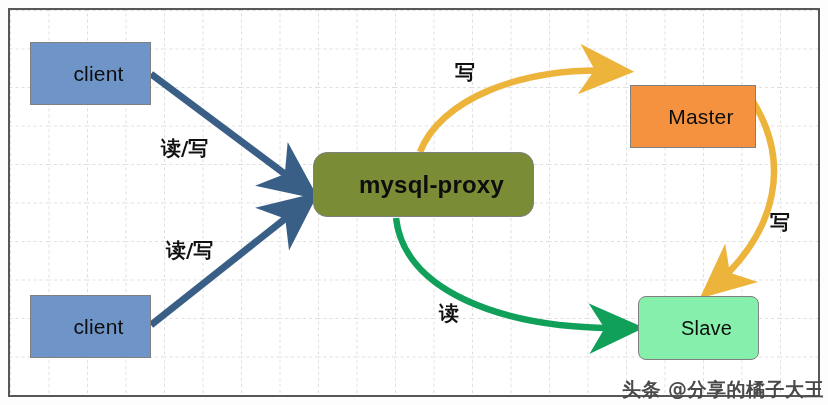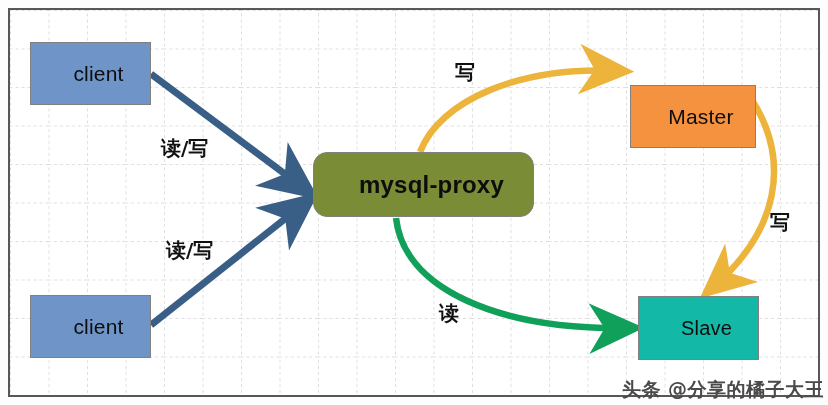--- a/index.html
+++ b/index.html
@@ -70,22 +70,23 @@
   .node-proxy {
     background: #7a8c36;
     font-size: 24px;
     font-weight: bold;
   }
   .node-master {
     background: #f4923f;
     font-size: 21px;
   }
   .node-slave {
-    background: #14b8a6;
+    background: #86efac;
     font-size: 20px;
+    border-radius: 8px;
   }
   .edge-label {
     position: absolute;
     color: #111111;
     font-family: "DejaVu Sans", sans-serif;
     font-size: 20px;
     font-weight: 600;
     white-space: nowrap;
     line-height: 1;
   }

